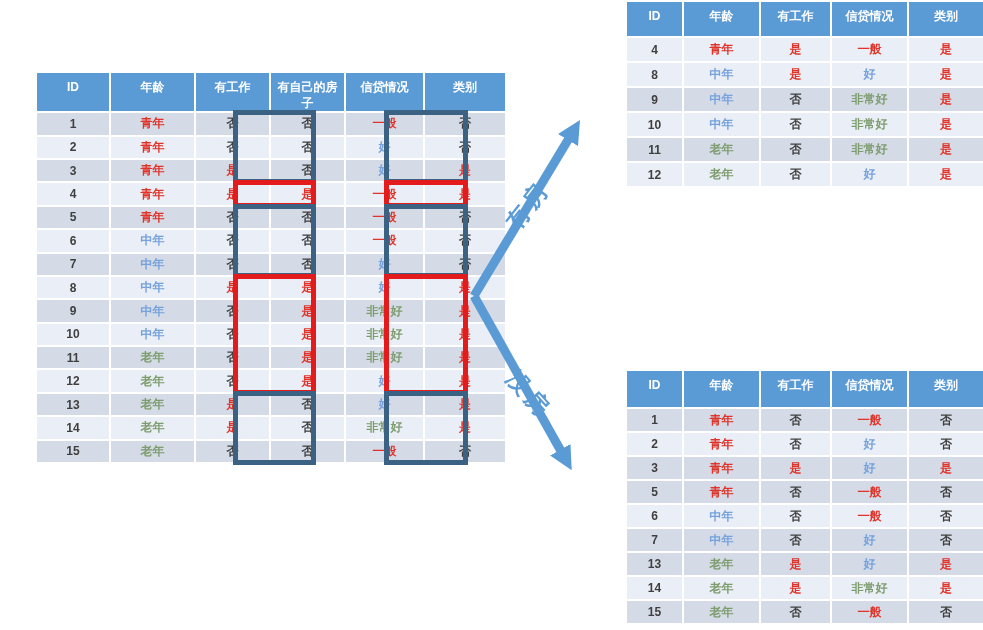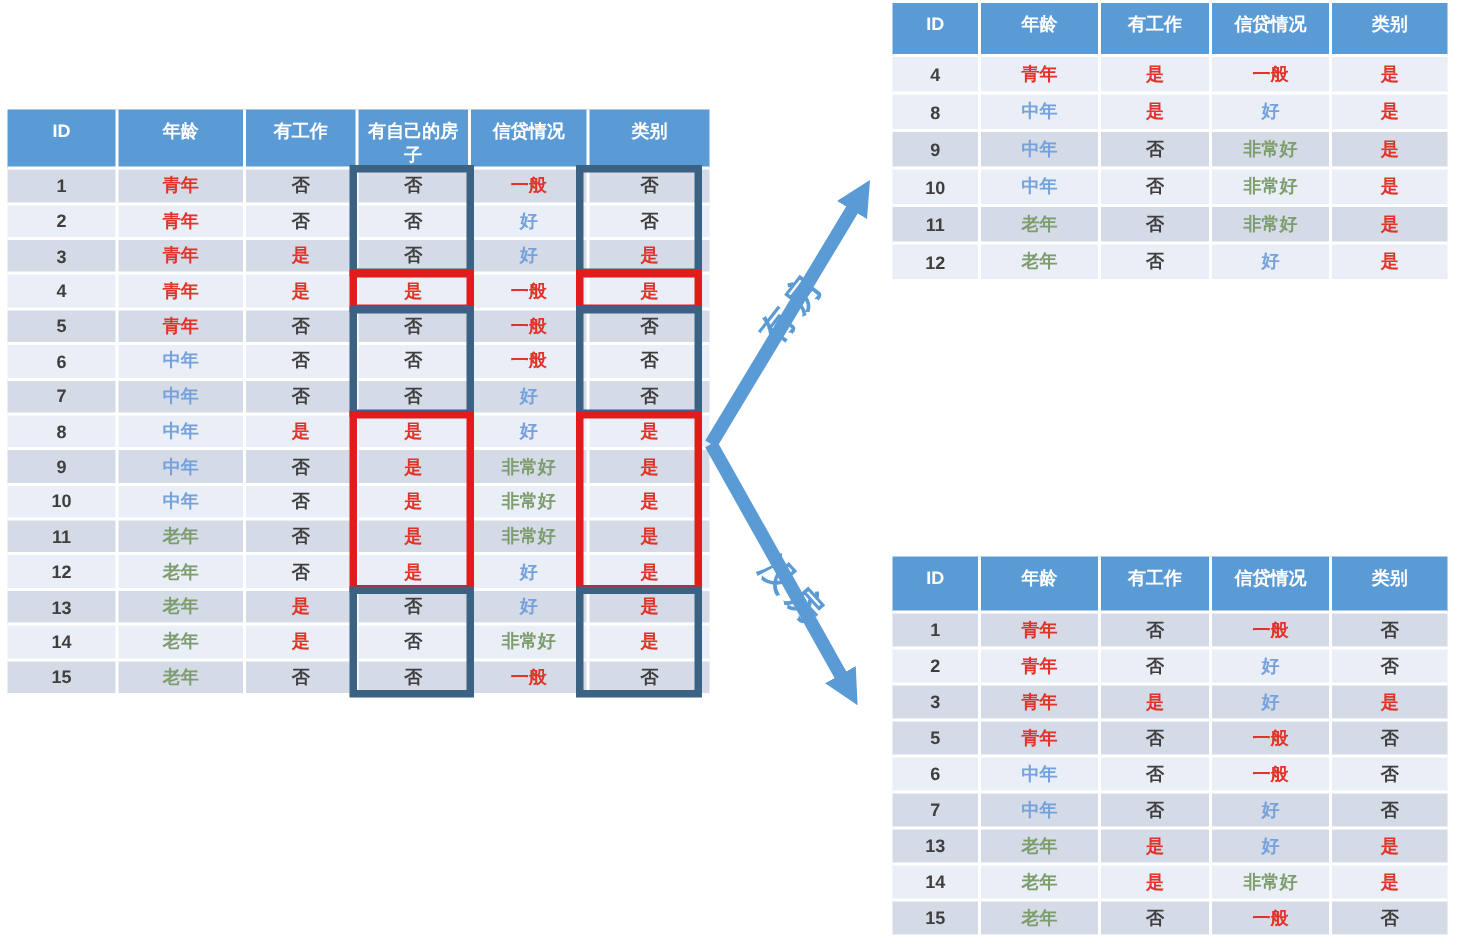--- a/index.html
+++ b/index.html
@@ -1,21 +1,21 @@
 <!DOCTYPE html>
 <html><head>
 <meta charset="utf-8">
 <style>
   html,body{margin:0;padding:0;}
   body{
     width:983px;height:630px;position:relative;overflow:hidden;
     background:#ffffff;
     font-family:"Liberation Sans","DejaVu Sans",sans-serif;
   }
-  .tbl-wrap{position:absolute;}
+  .tbl-wrap{position:absolute;margin-left:32px;}
   table.dtable{border-collapse:collapse;table-layout:fixed;}
   table.dtable th{
     background:#5b9bd5;color:#ffffff;
     font-size:12px;font-weight:bold;text-align:center;vertical-align:top;
     padding:7px 2px 0 2px;line-height:1.3;
     border-right:2px solid #ffffff;border-bottom:2px solid #ffffff;
     box-sizing:border-box;
   }
   table.dtable th:last-child{border-right:none;}
   table.dtable td{

